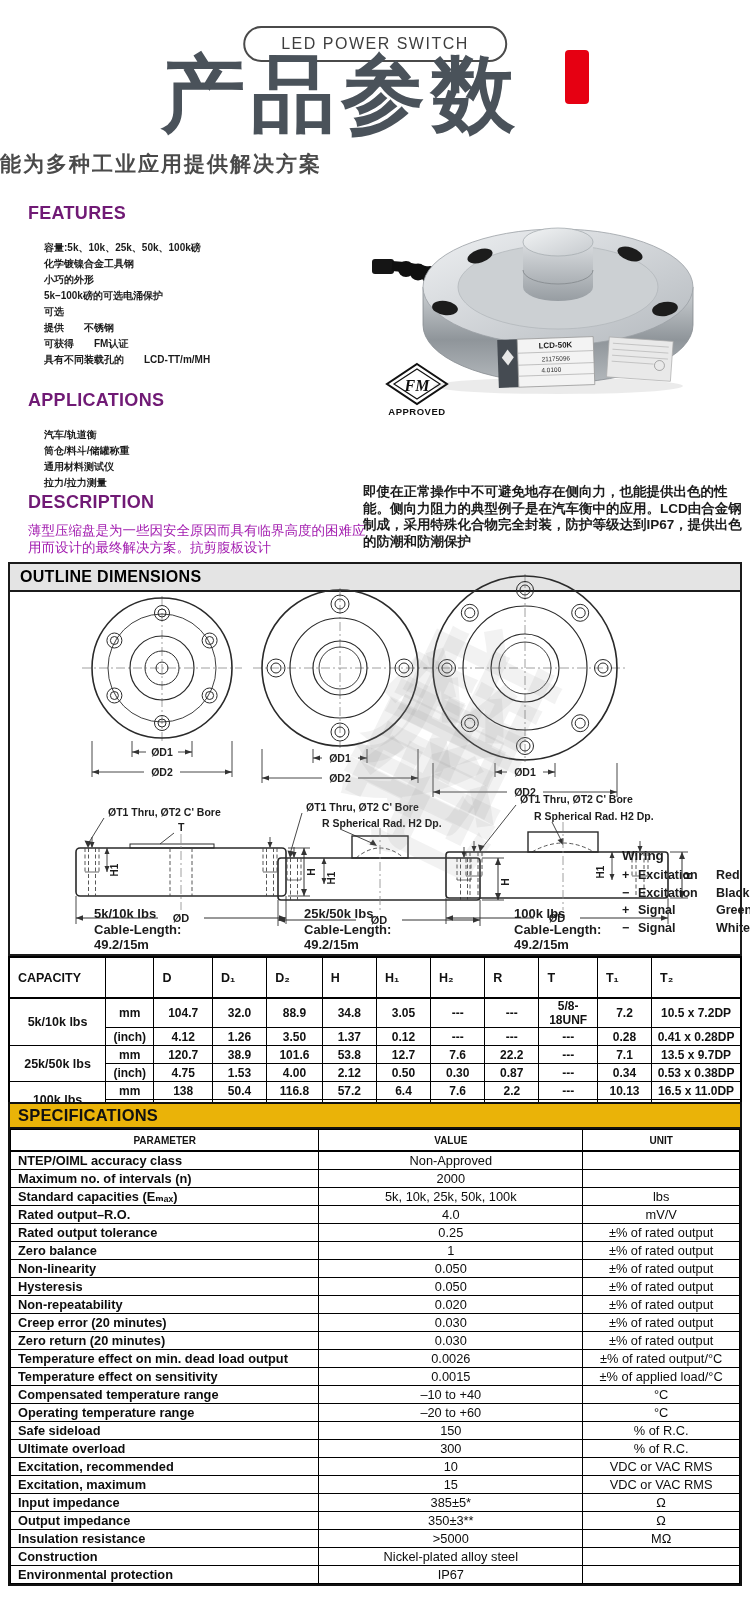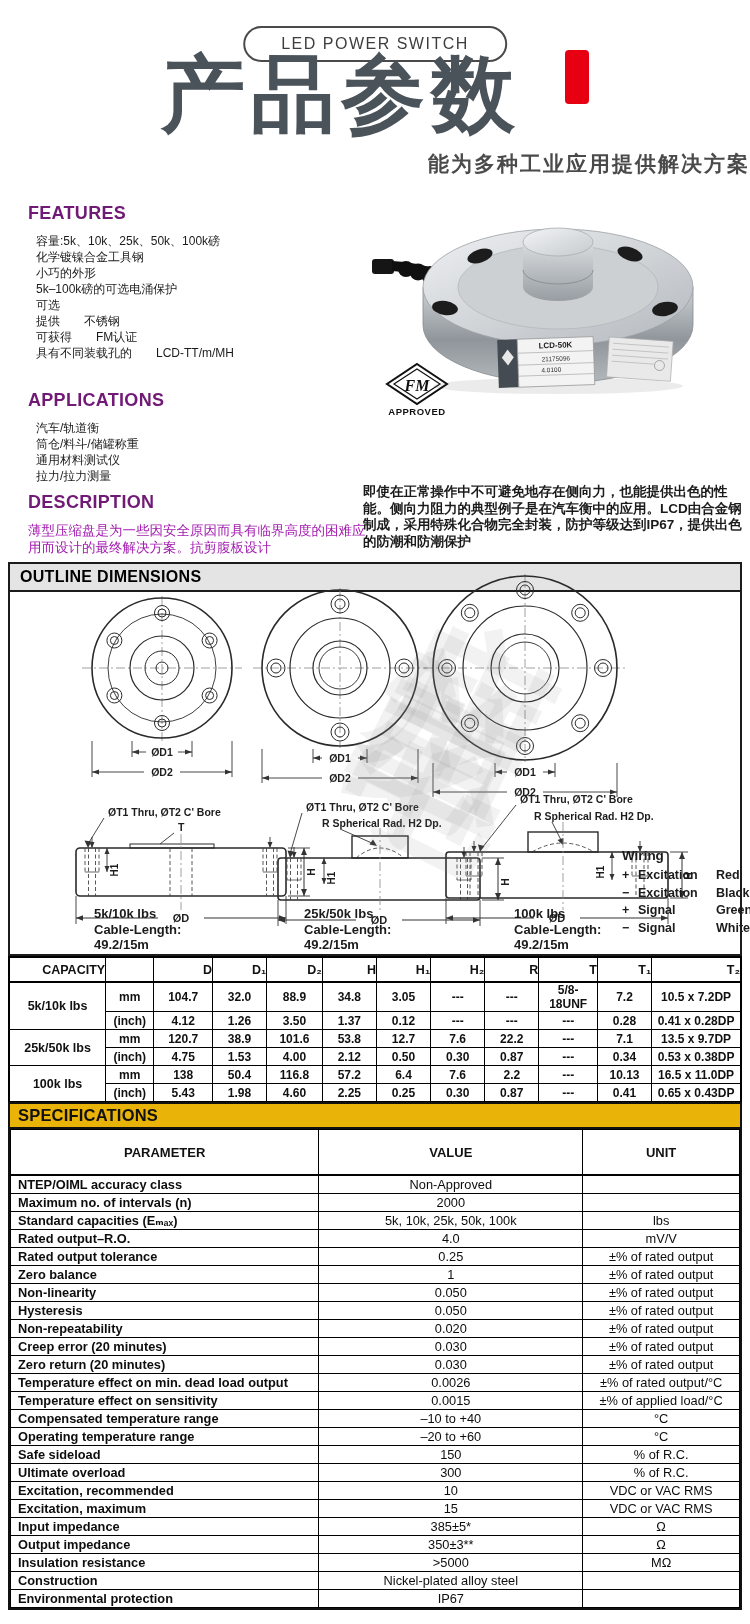--- a/index.html
+++ b/index.html
@@ -5,25 +5,25 @@
   html,body{margin:0;padding:0}
   body{width:750px;height:1624px;position:relative;overflow:hidden;background:#fff;
        font-family:"Liberation Sans","DejaVu Sans",sans-serif;color:#111}
   
   .badge{position:absolute;left:50%;top:26px;transform:translateX(-50%);border:2px solid #4a4a4a;
          border-radius:20px;padding:7px 36px;font-size:16px;letter-spacing:1.5px;color:#3e3e3e;
          font-weight:500;white-space:nowrap;background:#fff}
   .title-row{position:absolute;top:50px;left:0;width:100%;display:flex;justify-content:center;align-items:flex-start}
   .page-title{font-size:84px;line-height:1.05;font-weight:700;color:#4a525a;letter-spacing:6px}
   .red-bar{width:24px;height:54px;background:#e60012;border-radius:4px;margin-left:44px}
-  .subtitle{position:absolute;top:150px;width:100%;text-align:right;font-size:21px;font-weight:600;
+  .subtitle{position:absolute;top:150px;width:100%;text-align:left;font-size:21px;font-weight:600;
             color:#4a4a4a;letter-spacing:2px}
   
   .sec-h{font-size:18px;font-weight:800;color:#701a75;margin:0 0 9px 0;letter-spacing:.3px}
-  ul.plain{list-style:none;margin:8px;padding:0;font-size:12px;font-weight:400;line-height:16px;color:#1b1b1b}
+  ul.plain{list-style:none;margin:16px;padding:0;font-size:10px;font-weight:700;line-height:16px;color:#1b1b1b}
   .features{position:absolute;left:28px;top:203px;width:340px}
   .applications{position:absolute;left:28px;top:390px;width:340px}
   .description-left{position:absolute;left:28px;top:492px;width:342px}
   .desc-text{font-size:13.5px;font-weight:400;line-height:17px;color:#a21caf;margin:0}
   .description-right{position:absolute;left:363px;top:484px;width:382px;font-size:13.5px;font-weight:700;
                      line-height:16.5px;color:#1b1b1b}
   .product{position:absolute;left:368px;top:212px}
   .fm{position:absolute;left:385px;top:362px}
   
   .outline-box{position:absolute;left:8px;top:562px;width:730px;height:390px;border:2px solid #1b1b1b;background:transparent}
@@ -33,29 +33,29 @@
   .draw text{font-family:"Liberation Sans","DejaVu Sans",sans-serif;font-weight:700;fill:#1d1d1d}
   .caption{position:absolute;font-size:13px;font-weight:700;line-height:15.5px;color:#1b1b1b}
   .wiring{position:absolute;left:612px;top:284px;font-size:12.5px;color:#1b1b1b}
   .w-title{font-weight:800;font-size:13.5px;margin-bottom:4px}
   .w-row{display:grid;grid-template-columns:16px 78px auto;line-height:17.5px;font-weight:600}
   .w-color{text-align:left}
   
   table.capacity{position:absolute;left:8px;top:956px;width:734px;border-collapse:collapse;table-layout:fixed;
                  border:2px solid #000;background:transparent}
   table.capacity th{border:1px solid #000;border-bottom:2px solid #000;font-size:12.5px;font-weight:800;
-                    height:23px;padding:0;text-align:right}
+                    height:23px;padding:8px;text-align:left}
   table.capacity td{border:1px solid #000;text-align:center;height:17px;font-size:12px;font-weight:600;padding:0}
   table.capacity td.cap{font-weight:700;font-size:12.5px}
   
   .spec-box{position:absolute;left:8px;top:1102px;width:730px;border:2px solid #111;background:transparent}
   .spec-head{background:#eab308;font-weight:800;font-size:16.5px;height:21px;line-height:21px;
              padding:1px 8px;border-bottom:2px solid #111;letter-spacing:.2px}
   table.spec{width:100%;border-collapse:collapse;table-layout:fixed}
-  table.spec th{border:1px solid #000;border-bottom:2px solid #000;font-size:13px;font-weight:800;height:20px;padding:12px}
+  table.spec th{border:1px solid #000;border-bottom:2px solid #000;font-size:10px;font-weight:800;height:20px;padding:0}
   table.spec td{border:1px solid #000;height:17px;padding:0 7px;font-size:12.8px;color:#0d0d0d}
   table.spec td.param{font-weight:700;text-align:left}
   table.spec td.value{text-align:center;font-weight:500}
   table.spec td.unit{text-align:center;font-weight:500}
   
   .wm{position:absolute;left:455px;top:505px;z-index:6;pointer-events:none;font-size:165px;font-weight:700;
       color:rgba(125,125,125,0.10);writing-mode:vertical-rl;letter-spacing:22px;
       transform:rotate(26deg);transform-origin:top center;white-space:nowrap}
 </style>
 </head>

